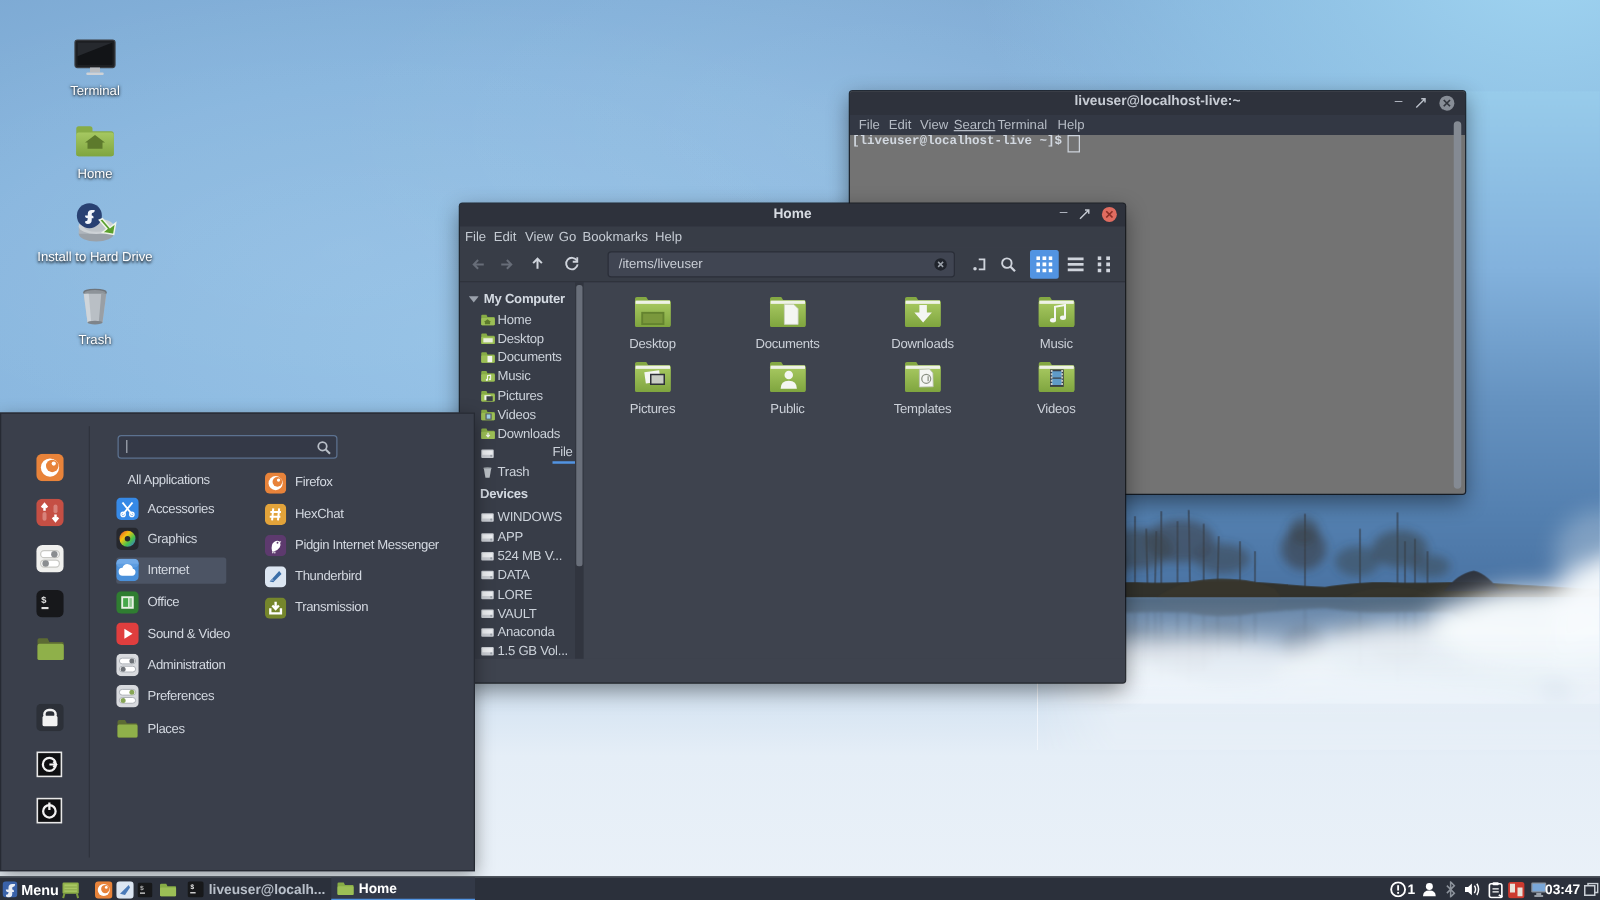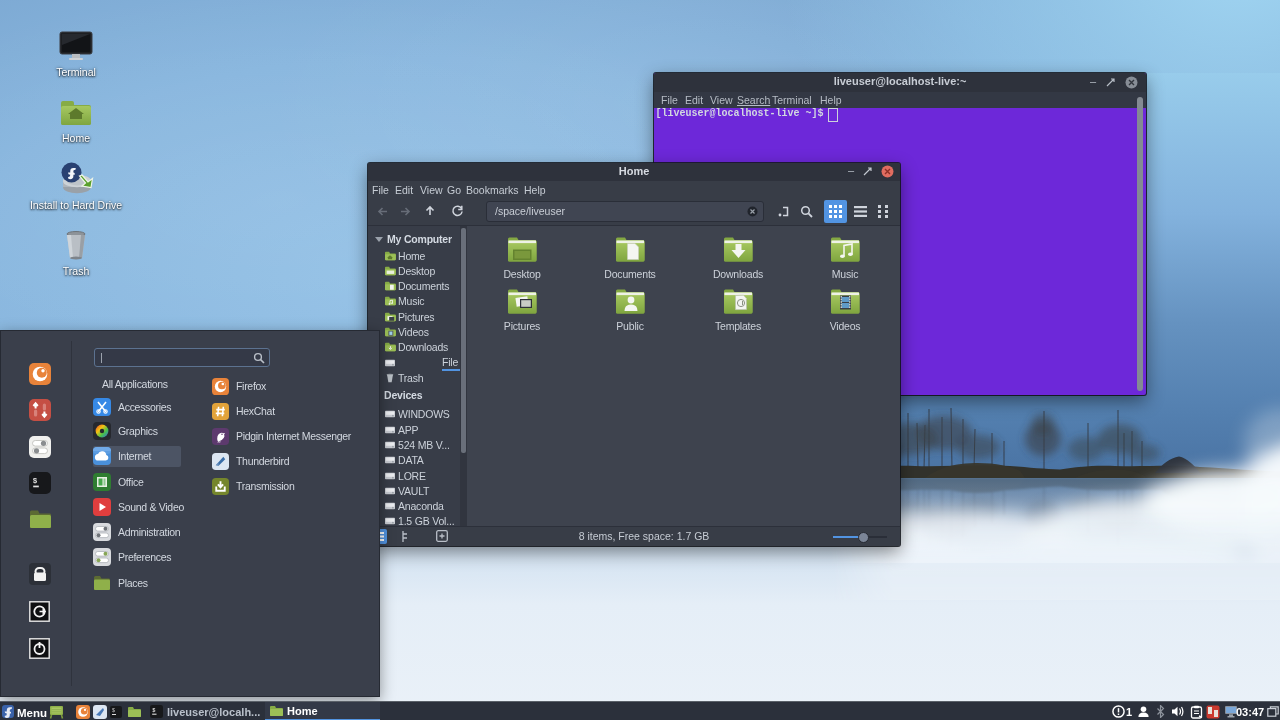--- a/index.html
+++ b/index.html
@@ -182,21 +182,21 @@
  <svg width="30" height="30" viewBox="0 0 30 30">
   <ellipse cx="15" cy="4" rx="9" ry="2.5" fill="#8d9399" stroke="#6e747a"></ellipse>
   <path d="M6,5 L9,28 L21,28 L24,5 Z" fill="#b9bfc5"></path>
   <path d="M6,5 L9,28 L12,28 L10,5 Z" fill="#cfd5da"></path>
   <path d="M20,5 L18,28 L21,28 L24,5 Z" fill="#999fa5"></path>
   <ellipse cx="15" cy="28" rx="6" ry="1.5" fill="#7e848a"></ellipse>
  </svg>
  <div class="lab">Trash</div>
 </div>
 
-<div id="term" class="win" style="left:654px;top:73px;width:492px;height:322px;background:#6d28d9;">
+<div id="term" class="win" style="left:680px;top:73px;width:492px;height:322px;background:#737373;">
  <div class="tbar" style="height:19px;">
   <div class="ttl" style="top:2px;font-size:11px;">liveuser@localhost-live:~</div>
   <div class="wbtn" style="right:50px;top:2px;font-size:11px;">–</div>
   <svg class="wbtn" style="right:31px;top:5px;" width="9" height="9" viewBox="0 0 9 9">
         <path d="M1,8 L8,1 M5,1 L8,1 L8,4" stroke="#b7bdc6" stroke-width="1.2" fill="none"></path>
       </svg>
   <svg class="wbtn" style="right:8px;top:3px;" width="13" height="13" viewBox="0 0 13 13">
         <circle cx="6.5" cy="6.5" r="6" fill="#878d96"></circle>
         <path d="M4,4 L9,9 M9,4 L4,9" stroke="#31353d" stroke-width="1.4"></path>
       </svg>
@@ -242,21 +242,21 @@
         <path d="M1,5.5 L9,5.5 M5.5,2 L9,5.5 L5.5,9" stroke="#676d78" stroke-width="1.6" fill="none"></path>
       </svg>
   <svg style="position:absolute;left:56px;top:7px;" width="12" height="12" viewBox="0 0 12 12">
         <path d="M6,10 L6,2 M2.5,5.5 L6,2 L9.5,5.5" stroke="#cfd4dc" stroke-width="1.6" fill="none"></path>
       </svg>
   <svg style="position:absolute;left:83px;top:7px;" width="13" height="13" viewBox="0 0 13 13">
         <path d="M10.5,3.5 A4.6,4.6 0 1 0 11.1,6.5" stroke="#cfd4dc" stroke-width="1.5" fill="none"></path>
         <path d="M10.8,0.8 L10.8,4.4 L7.2,4.4" fill="none" stroke="#cfd4dc" stroke-width="1.5"></path>
       </svg>
   <div style="position:absolute;left:118px;top:3px;width:276px;height:19px;background:#404552;border:1px solid #2a2e38;border-radius:3px;">
-   <div style="position:absolute;left:8px;top:3px;font-size:10.5px;color:#c9ced6;">/space/liveuser</div>
+   <div style="position:absolute;left:8px;top:3px;font-size:10.5px;color:#c9ced6;">/items/liveuser</div>
    <svg style="position:absolute;right:5px;top:4px;" width="11" height="11" viewBox="0 0 11 11">
           <circle cx="5.5" cy="5.5" r="5" fill="#20242c"></circle>
           <path d="M3.5,3.5 L7.5,7.5 M7.5,3.5 L3.5,7.5" stroke="#9aa0a9" stroke-width="1.2"></path>
         </svg>
   </div>
   <svg style="position:absolute;left:410px;top:7px;" width="13" height="13" viewBox="0 0 13 13">
         <circle cx="2" cy="10" r="1.4" fill="#cfd4dc"></circle>
         <path d="M5,10.5 L9.5,10.5 L9.5,2.5 L5,2.5" stroke="#cfd4dc" stroke-width="1.5" fill="none"></path>
       </svg>
   <svg style="position:absolute;left:432px;top:7px;" width="13" height="13" viewBox="0 0 13 13">
@@ -472,43 +472,20 @@
   <svg width="0" height="0">
         <defs>
           <linearGradient id="fg" x1="0" y1="0" x2="0" y2="1">
             <stop offset="0" stop-color="#a9ca62"></stop>
             <stop offset="1" stop-color="#7fa53f"></stop>
           </linearGradient>
         </defs>
       </svg>
  </div>
 
- <div style="position:absolute;left:0;bottom:0;height:19px;right:0;background:#383d47;border-top:1px solid #2c303a;">
-  <div style="position:absolute;left:4px;top:2px;width:15px;height:15px;background:#5294e2;border-radius:2px;">
-        <svg style="position:absolute;left:3px;top:3px;" width="9" height="9" viewBox="0 0 9 9">
-          <rect x="0" y="0" width="4" height="9" fill="#fff"></rect>
-          <rect x="5" y="0" width="4" height="2" fill="#fff"></rect>
-          <rect x="5" y="3.5" width="4" height="2" fill="#fff"></rect>
-          <rect x="5" y="7" width="4" height="2" fill="#fff"></rect>
-        </svg>
-      </div>
-  <svg style="position:absolute;left:33px;top:4px;" width="11" height="11" viewBox="0 0 11 11">
-        <path d="M2,0 L2,11 M2,3 L6,3 M2,7 L6,7" stroke="#b9bfc8" stroke-width="1.3" fill="none"></path>
-        <rect x="6,5" y="5.5" width="0" height="0" fill="none"></rect>
-      </svg>
-  <svg style="position:absolute;left:68px;top:3px;" width="12" height="12" viewBox="0 0 12 12">
-        <rect x="0.7" y="0.7" width="10.6" height="10.6" rx="1.5" fill="none" stroke="#b9bfc8" stroke-width="1.3"></rect>
-        <path d="M6,3.5 L6,8.5 M3.5,6 L8.5,6" stroke="#b9bfc8" stroke-width="1.3"></path>
-      </svg>
-  <div style="position:absolute;left:20px;right:0;top:3px;text-align:center;font-size:10.5px;color:#c6ccd4;">8 items, Free space: 1.7 GB</div>
-  <div style="position:absolute;right:13px;top:9px;width:54px;height:2px;background:#2a2e38;">
-        <div style="position:absolute;left:0;top:0;width:29px;height:2px;background:#5294e2;"></div>
-        <div style="position:absolute;left:25px;top:-4px;width:9px;height:9px;border-radius:50%;background:#7b8597;border:1px solid #262a33;"></div>
-      </div>
- </div>
 </div>
 
 <div id="menu" class="abs" style="left:0px;top:330px;width:380px;height:367px;background:#3a3f4b;border:1px solid #262a33;box-sizing:border-box;box-shadow:0 4px 14px rgba(0,0,0,.4);z-index:10;">
  <div style="position:absolute;left:70px;top:10px;bottom:10px;width:1px;background:#2f333d;"></div>
 
  <svg class="fav" style="top:32px;" width="22" height="22" viewBox="0 0 22 22">
       <rect x="0" y="0" width="22" height="22" rx="5" fill="#e8833a"></rect>
       <circle cx="11" cy="11" r="7.3" fill="#fff"></circle>
       <circle cx="12.8" cy="9.7" r="5" fill="#e8833a"></circle>
       <circle cx="14" cy="7.8" r="1.7" fill="#fff"></circle>

